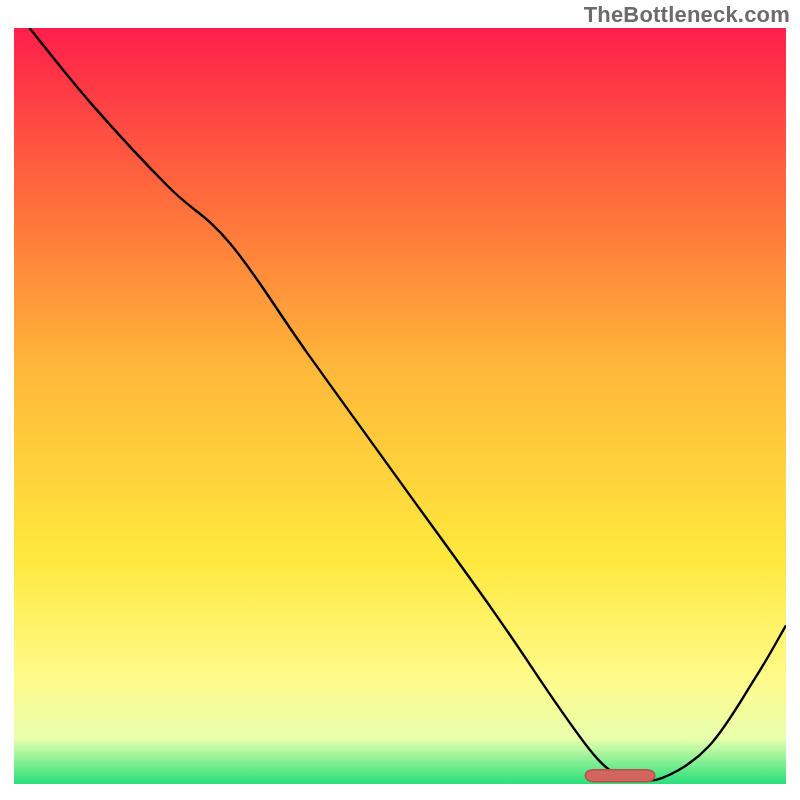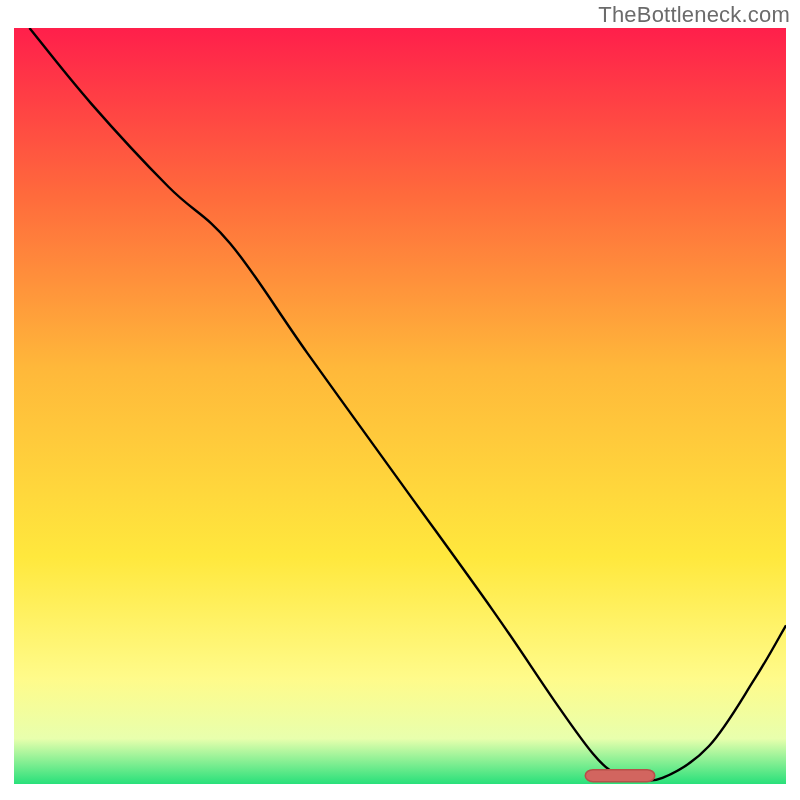--- a/index.html
+++ b/index.html
@@ -14,21 +14,21 @@
   .canvas {
     position: relative;
     width: 800px;
     height: 800px;
   }
   .watermark {
     position: absolute;
     top: 2px;
     right: 10px;
     font-size: 22px;
-    font-weight: 400;
+    font-weight: 700;
     color: #6b6b6b;
     letter-spacing: 0.2px;
     user-select: none;
     margin-left: 21px;
   }
   .plot {
     position: absolute;
     top: 28px;
     left: 14px;
     width: 772px;

